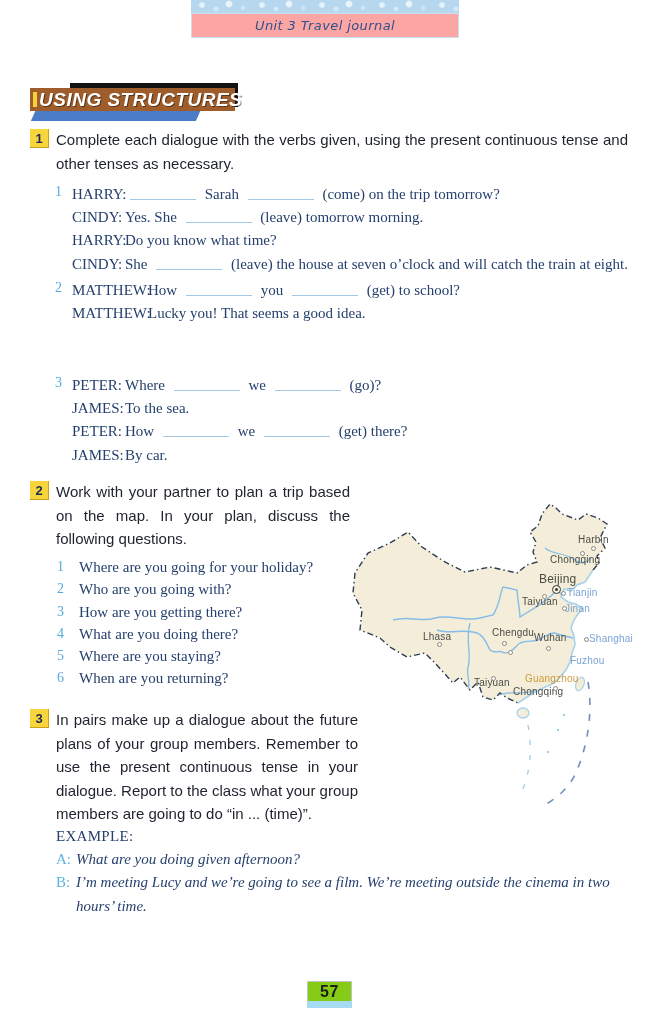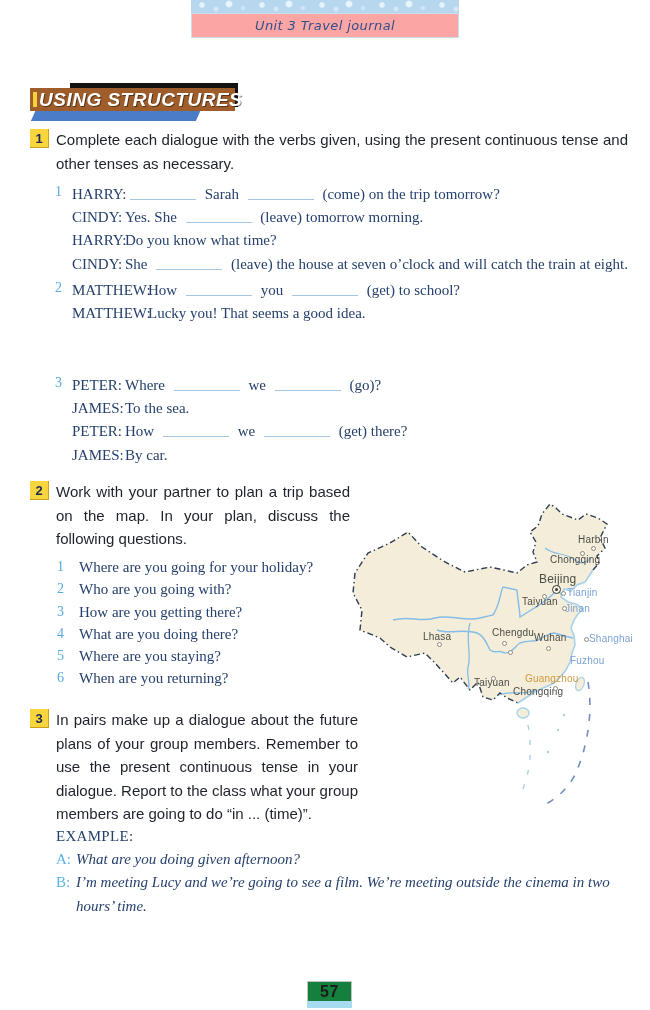--- a/index.html
+++ b/index.html
@@ -68,21 +68,21 @@
   .city{position:absolute;font-size:10px;color:#4c4c46;white-space:nowrap;letter-spacing:0.2px;}
   .city.big{font-size:12px;}
   .city.blue{color:#7ba3d6;}
   .city.orange{color:#cf9a3e;}
   .dot{position:absolute;width:5px;height:5px;border:1px solid #8a8a82;border-radius:50%;background:#fffdf5;box-sizing:border-box;}
   .dot.capital{width:9px;height:9px;border:1px solid #3a3a36;background:#f7f2e2;}
   .dot.capital::after{content:"";position:absolute;left:2px;top:2px;width:3px;height:3px;border-radius:50%;background:#3a3a36;}
 
   
   #footer-box{position:absolute;left:307px;top:981px;width:45px;height:27px;
-    background:#15803d;border:1px solid #c2c2c2;box-sizing:border-box;
+    background:#84cc16;border:1px solid #c2c2c2;box-sizing:border-box;
     display:flex;align-items:center;justify-content:center;}
   #footer-strip{position:absolute;left:307px;top:1001px;width:45px;height:7px;background:#a7dbf2;}
   .pageno{font-size:16px;font-weight:bold;color:#1c1c1c;letter-spacing:0.5px;padding-bottom:6px;}
 </style>
 </head>
 <body>
 
 <div id="page">
 
   <div class="droplets"></div>

